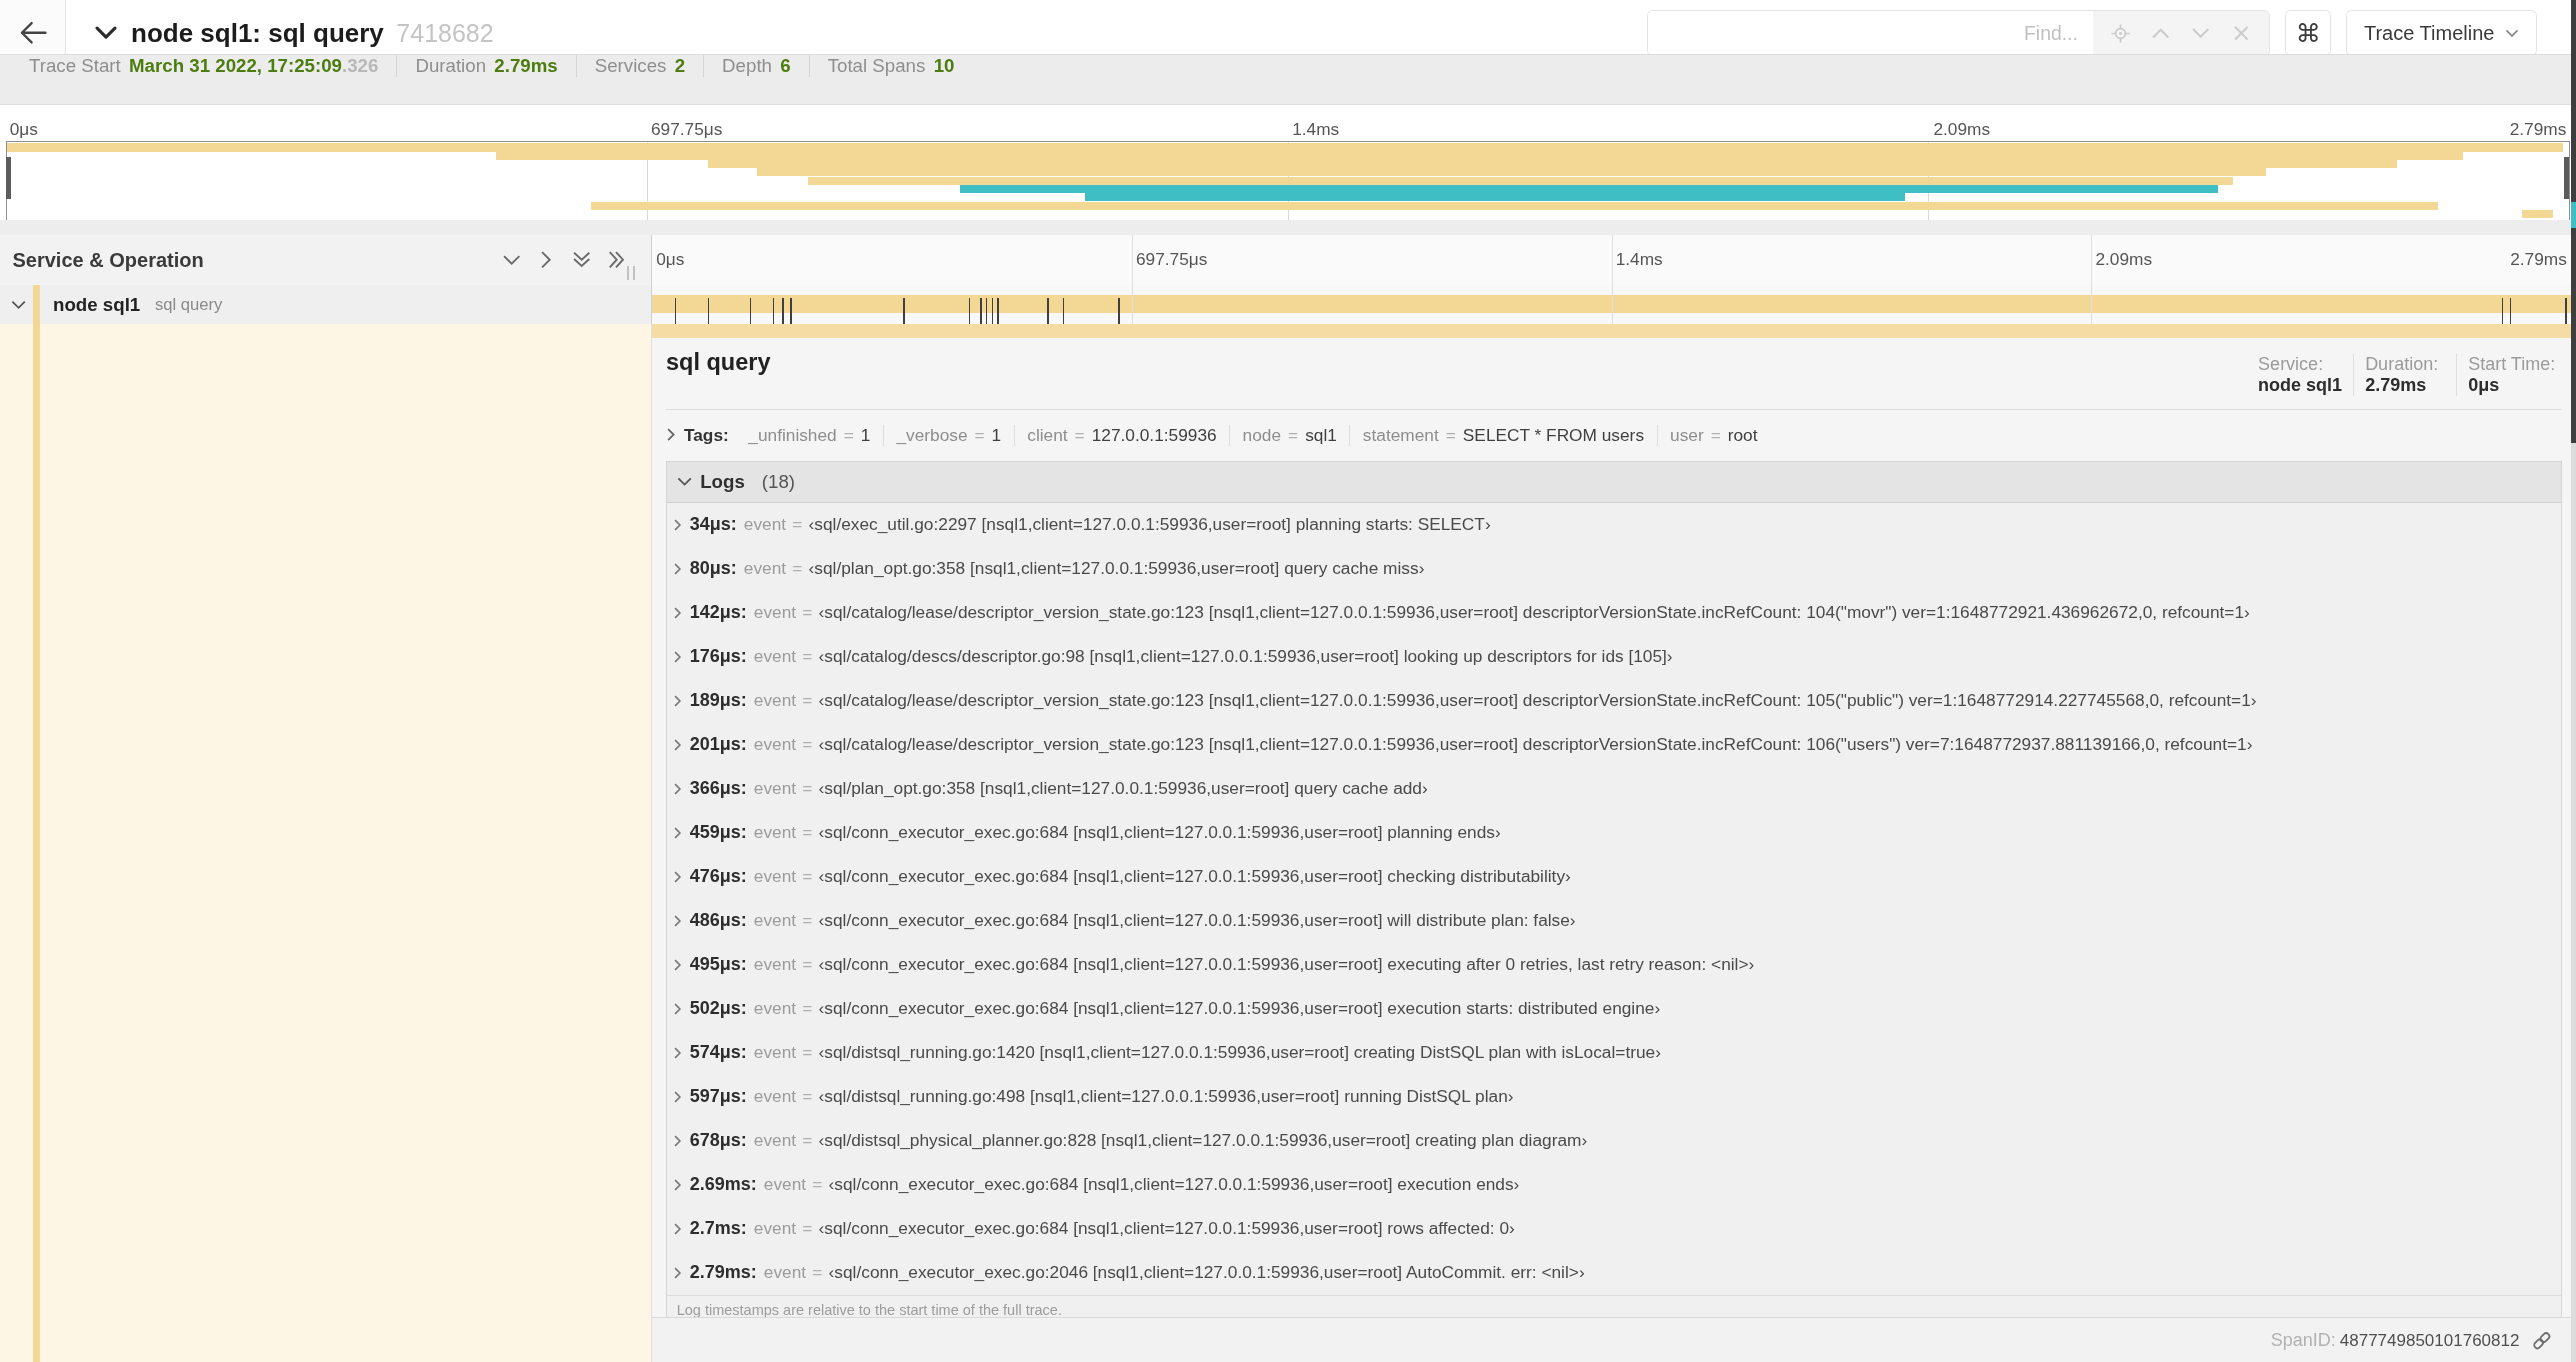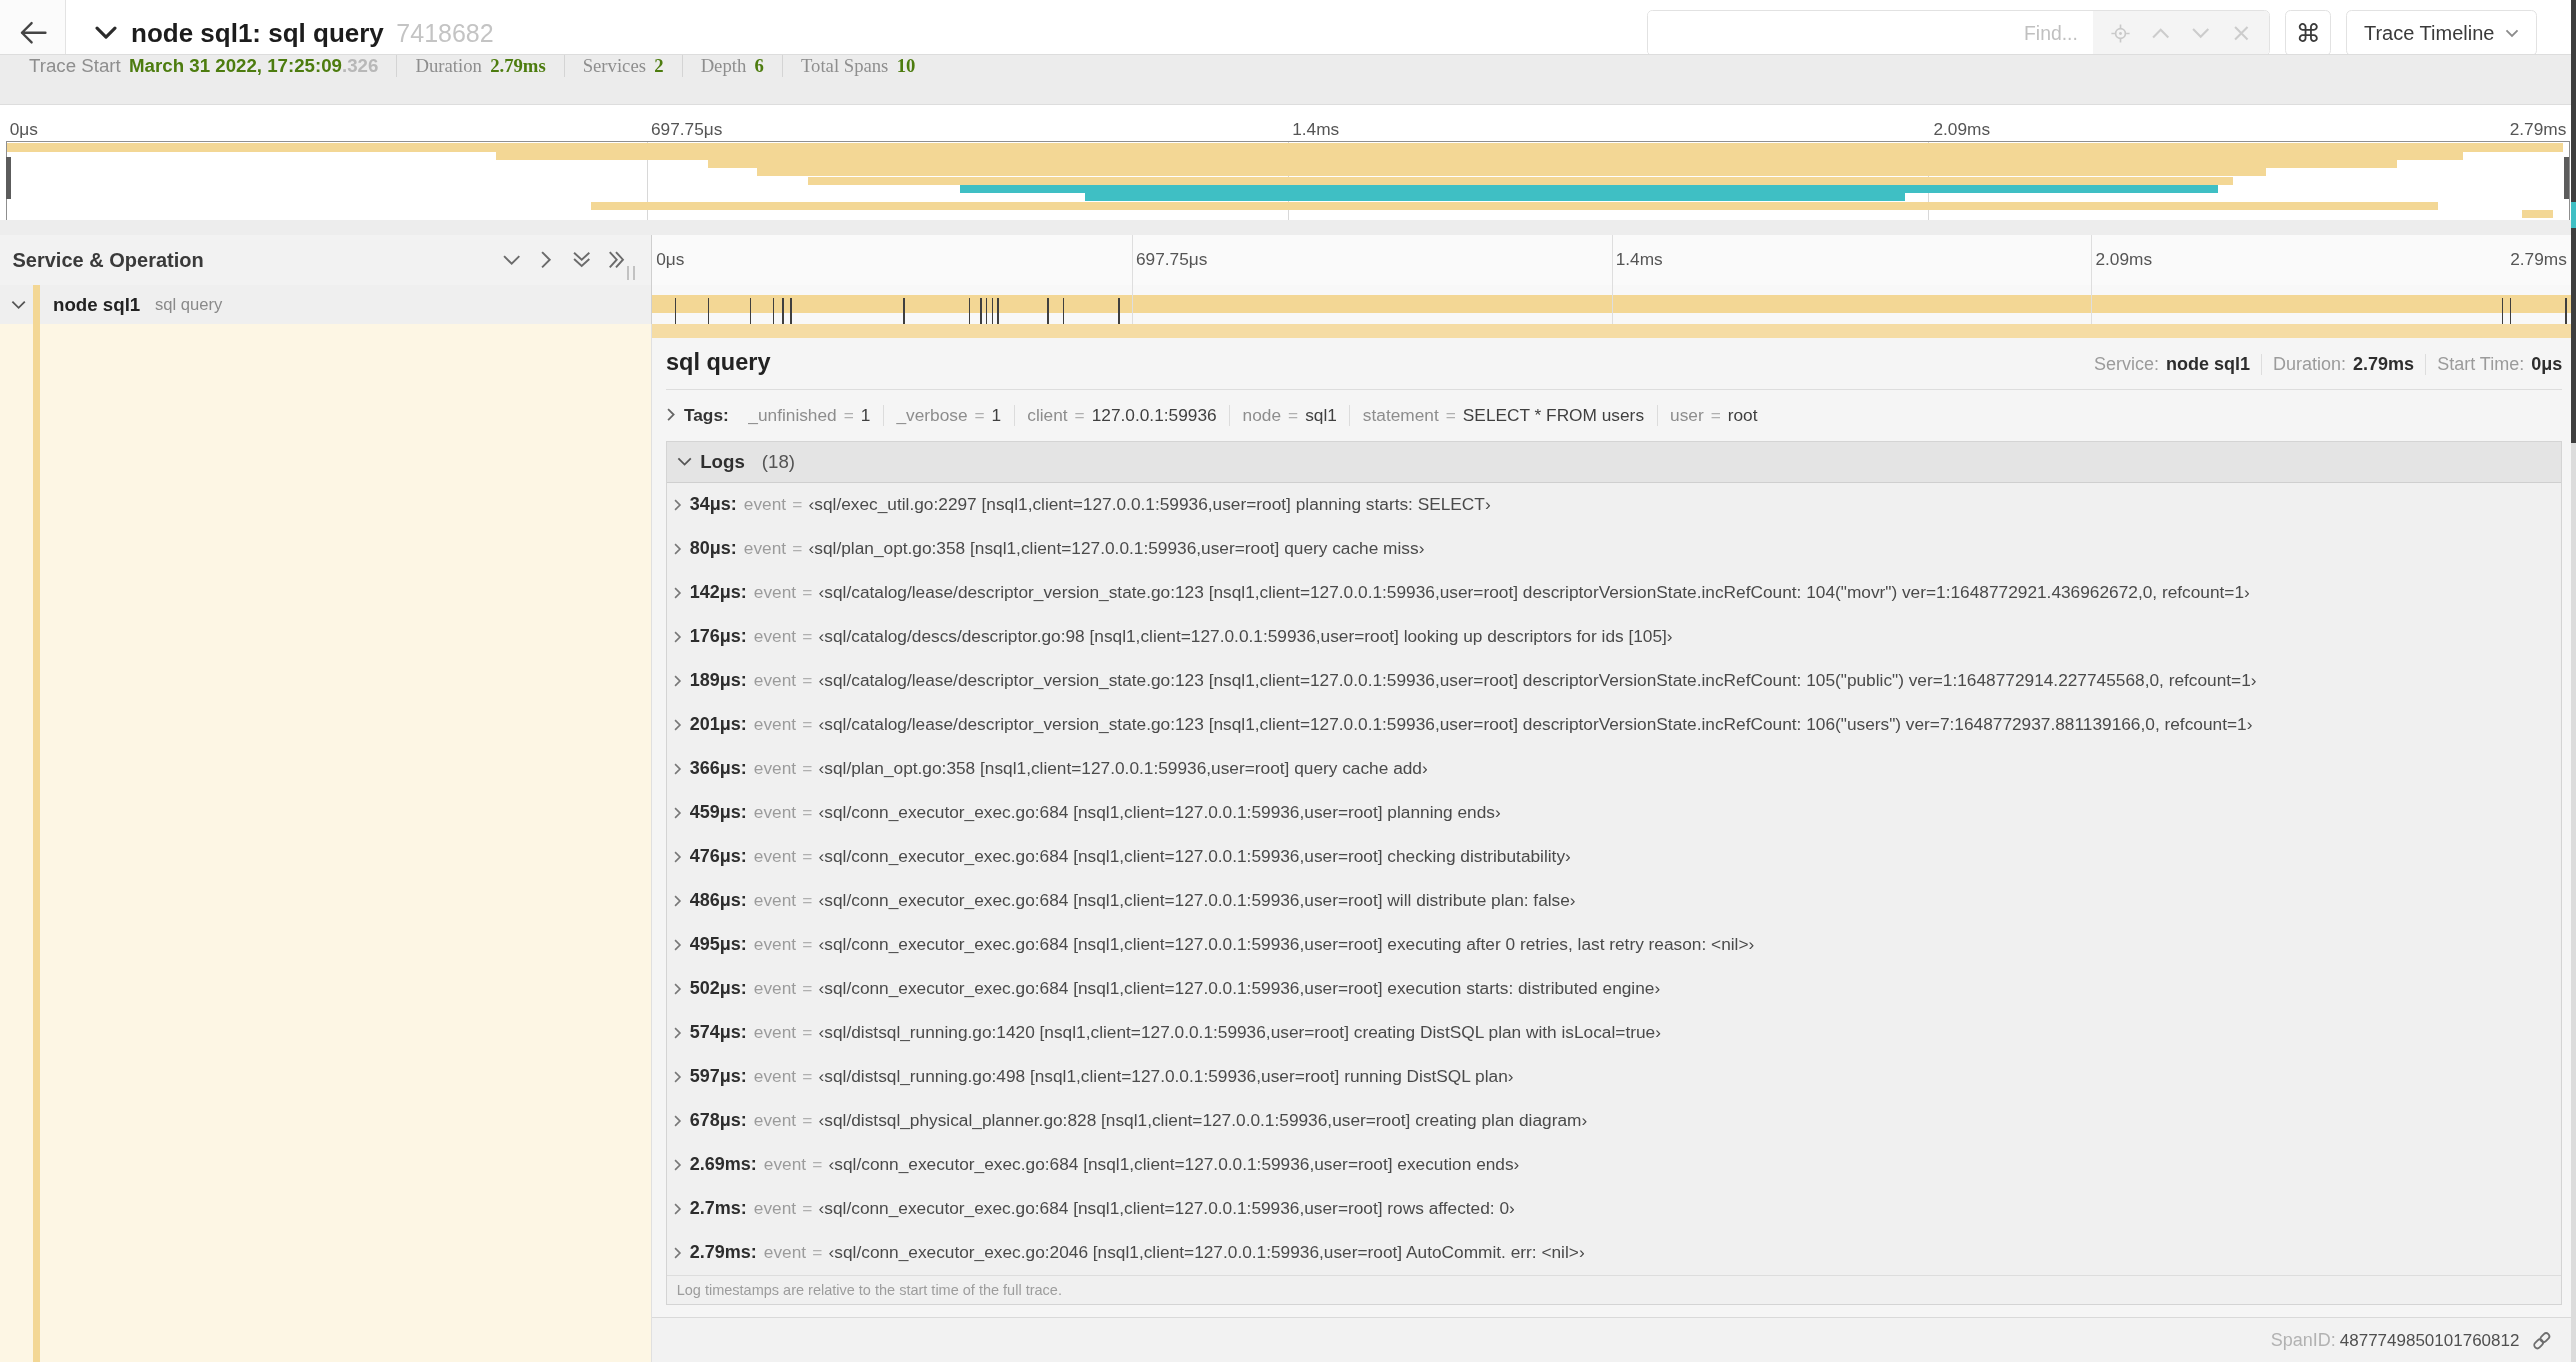--- a/index.html
+++ b/index.html
@@ -22,21 +22,21 @@
   .find-icons .fi{width:36px;height:36px;display:flex;align-items:center;justify-content:center;cursor:pointer;}
   .kbd-btn{width:46px;height:46px;border:1.4px solid #e2e2e2;border-radius:5.5px;background:#fff;
            font-size:25px;color:#3a3a3a;display:flex;align-items:center;justify-content:center;cursor:pointer;}
   .view-btn{height:46px;border:1.4px solid #e2e2e2;border-radius:5.5px;background:#fff;display:flex;align-items:center;
             gap:11px;padding:0 16.6px;font-size:20px;color:#3a3a3a;cursor:pointer;font-family:"Liberation Sans",sans-serif;}
 
   
   .summary-bar{position:absolute;left:0;top:54px;width:2576px;height:51px;background:#ececec;
                border-top:0.7px solid #ddd;border-bottom:0.7px solid #ddd;display:flex;align-items:flex-start;padding-left:11px;box-sizing:border-box;}
   .sum-item{display:flex;align-items:baseline;font-size:18.7px;padding:0 18px;white-space:nowrap;}
-  .sum-item + .sum-item{border-left:1.4px solid #d4d4d4;font-family:Liberation Serif, serif;}
+  .sum-item + .sum-item{border-left:1.4px solid #d4d4d4;}
   .sum-label{color:#8e8e8e;margin-right:8.3px;}
   .sum-value{color:#4d7c0f;font-weight:bold;}
   .sum-suffix{color:#b8b8b8;font-weight:bold;}
 
   
   .mini-labels{position:absolute;left:5.5px;top:119px;width:2565px;height:21px;}
   .mini-labels .tick-label,
   .grid-ticks .tick-label{position:absolute;top:0;font-size:17.3px;color:#555;white-space:nowrap;}
   .mini-canvas{position:absolute;left:5.5px;top:141px;width:2562px;height:78px;background:#fff;
                border:1.4px solid #8f8f8f;}
@@ -69,21 +69,21 @@
   .log-mark{position:absolute;top:2.8px;width:1.4px;height:33px;background:#3f3f3f;}
 
   
   .content-left{position:absolute;left:0;top:324px;bottom:0;width:652px;background:#fdf6e4;box-sizing:border-box;border-right:0.7px solid #e0e0e0;}
   .detail-region{position:absolute;left:652px;top:324px;right:5.5px;bottom:0;background:#f5f5f5;}
   .detail-topstrip{position:absolute;left:0;right:0;top:0;height:14px;}
   .detail{position:absolute;left:14px;right:8.3px;top:14px;bottom:46px;overflow:hidden;}
   .d-header{display:flex;align-items:baseline;margin-top:11px;}
   .d-title{font-size:23.5px;font-weight:bold;color:#222;}
   .d-meta{margin-left:auto;display:flex;align-items:baseline;font-size:18px;white-space:nowrap;}
-  .d-meta .m-item{display:flex;align-items:baseline;padding:0 11px;}
+  .d-meta .m-item{display:flex;align-items:baseline;padding:0 11px;flex-direction:column;}
   .d-meta .m-item + .m-item{border-left:1.4px solid #ddd;}
   .d-meta .m-item:last-child{padding-right:0;}
   .m-label{color:#9b9b9b;margin-right:7px;}
   .m-value{color:#2d2d2d;font-weight:bold;}
   .d-divider{border-bottom:1.4px solid #ddd;margin-top:12.5px;}
   .tags-row{display:flex;align-items:center;margin-top:11px;height:29px;font-size:17.3px;}
   .tags-toggle{display:flex;align-items:center;cursor:pointer;}
   .tags-label{font-weight:bold;color:#333;margin:0 7px 0 8.3px;}
   .tag-item{display:flex;align-items:baseline;padding:0 12.5px;white-space:nowrap;}
   .tag-item + .tag-item{border-left:1.4px solid #dcdcdc;}

